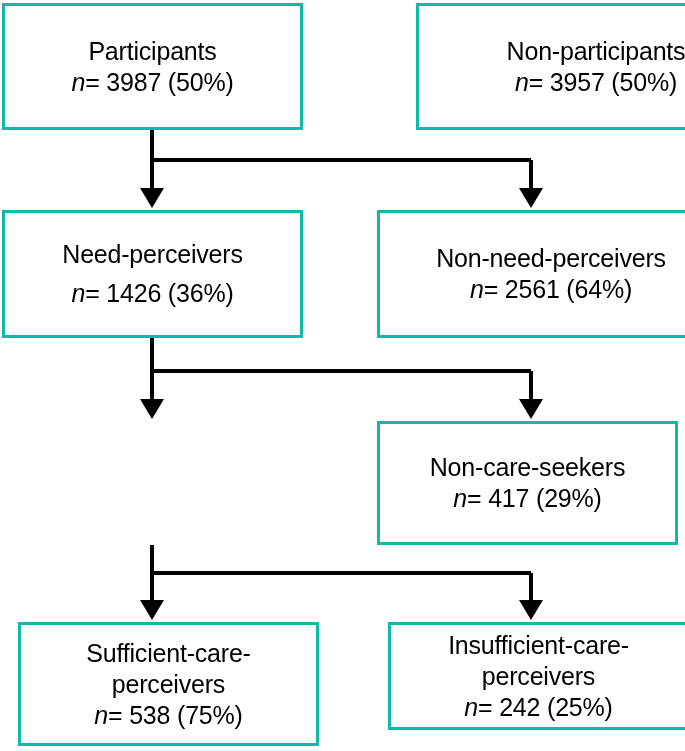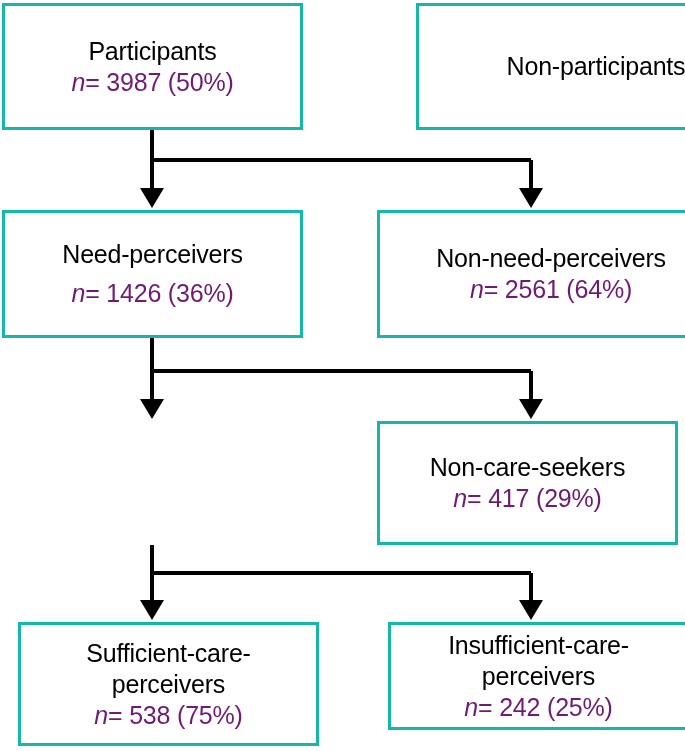--- a/index.html
+++ b/index.html
@@ -31,21 +31,21 @@
   .node-line {
     font-size: 25px;
     line-height: 31px;
     color: #000000;
     white-space: nowrap;
     letter-spacing: -0.2px;
   }
   .node-stat {
     font-size: 25px;
     line-height: 31px;
-    color: #701a75;
+    color: #000000;
     white-space: nowrap;
     letter-spacing: -0.2px;
   }
   .stat-n {
     font-style: italic;
   }
   .connector-svg {
     position: absolute;
     left: 0;
     top: 0;
@@ -91,20 +91,23 @@
 
   <div class="node-box" style="left:2px; top:3px; width:301px; height:127px;">
     <div class="node-line">Participants</div>
     <div class="node-stat">
       <span class="stat-n">n</span><span>= 3987 (50%)</span>
     </div>
   </div>
 
   <div class="node-box" style="left:377px; top:3px; width:360px; height:127px;margin-left:39px;">
     <div class="node-line">Non-participants</div>
+    <div class="node-stat">
+      <span class="stat-n">n</span><span>= 3957 (50%)</span>
+    </div>
   </div>
 
   <div class="node-box" style="left:2px; top:210px; width:301px; height:128px;gap:8px;">
     <div class="node-line">Need-perceivers</div>
     <div class="node-stat">
       <span class="stat-n">n</span><span>= 1426 (36%)</span>
     </div>
   </div>
 
   <div class="node-box" style="left:377px; top:210px; width:348px; height:128px;">

